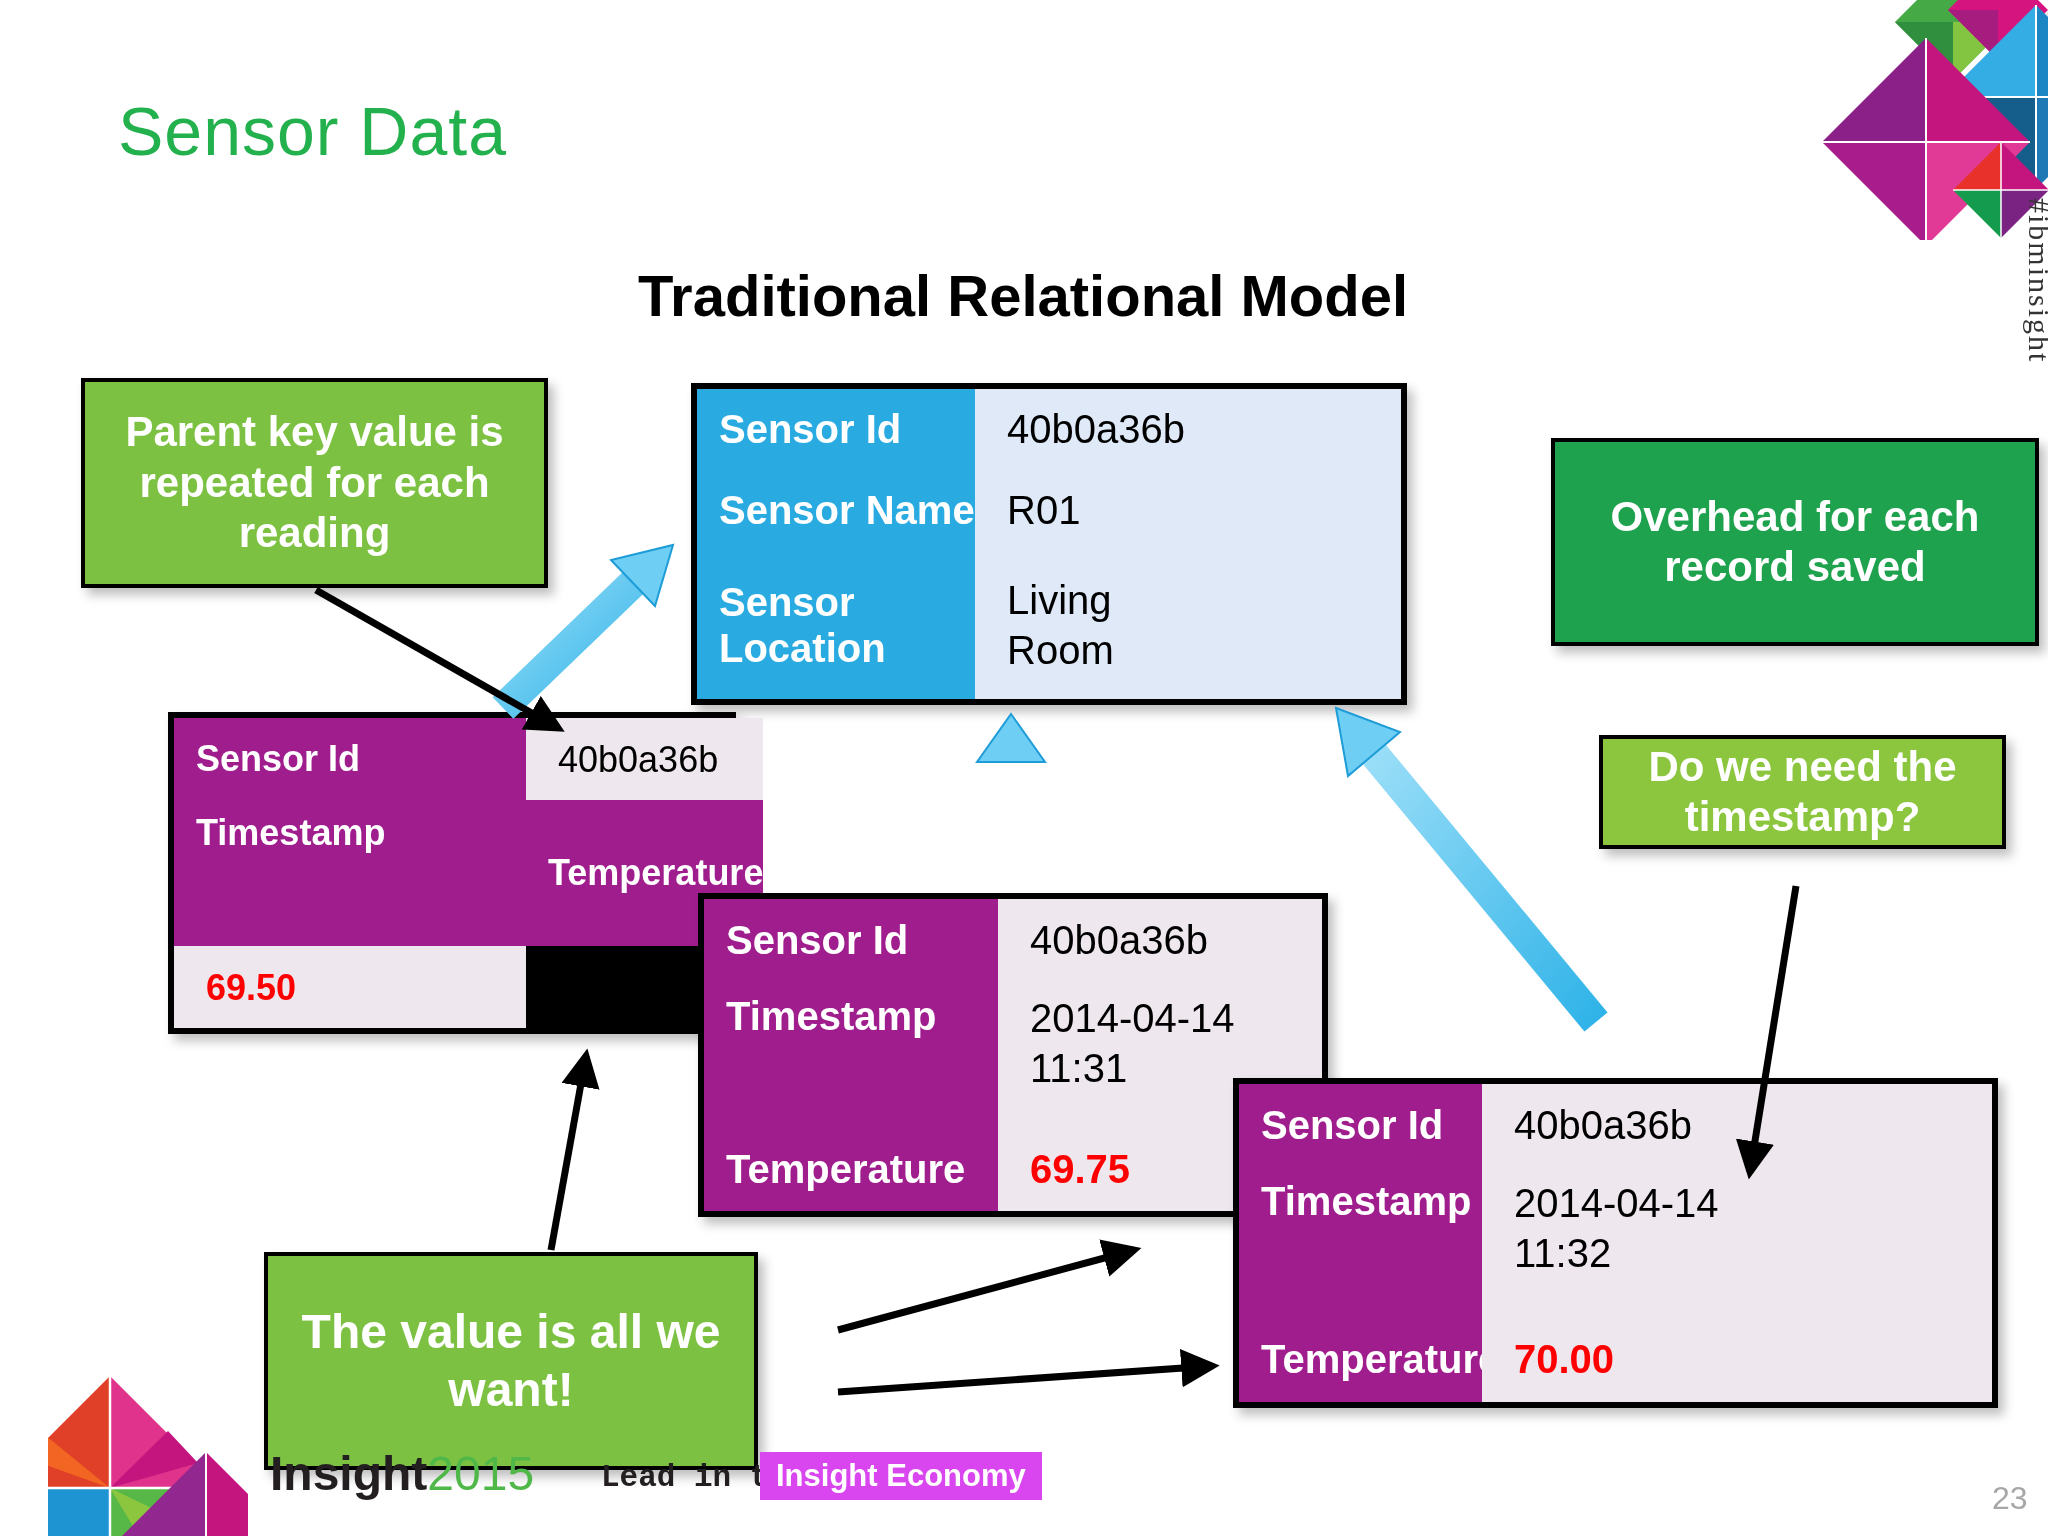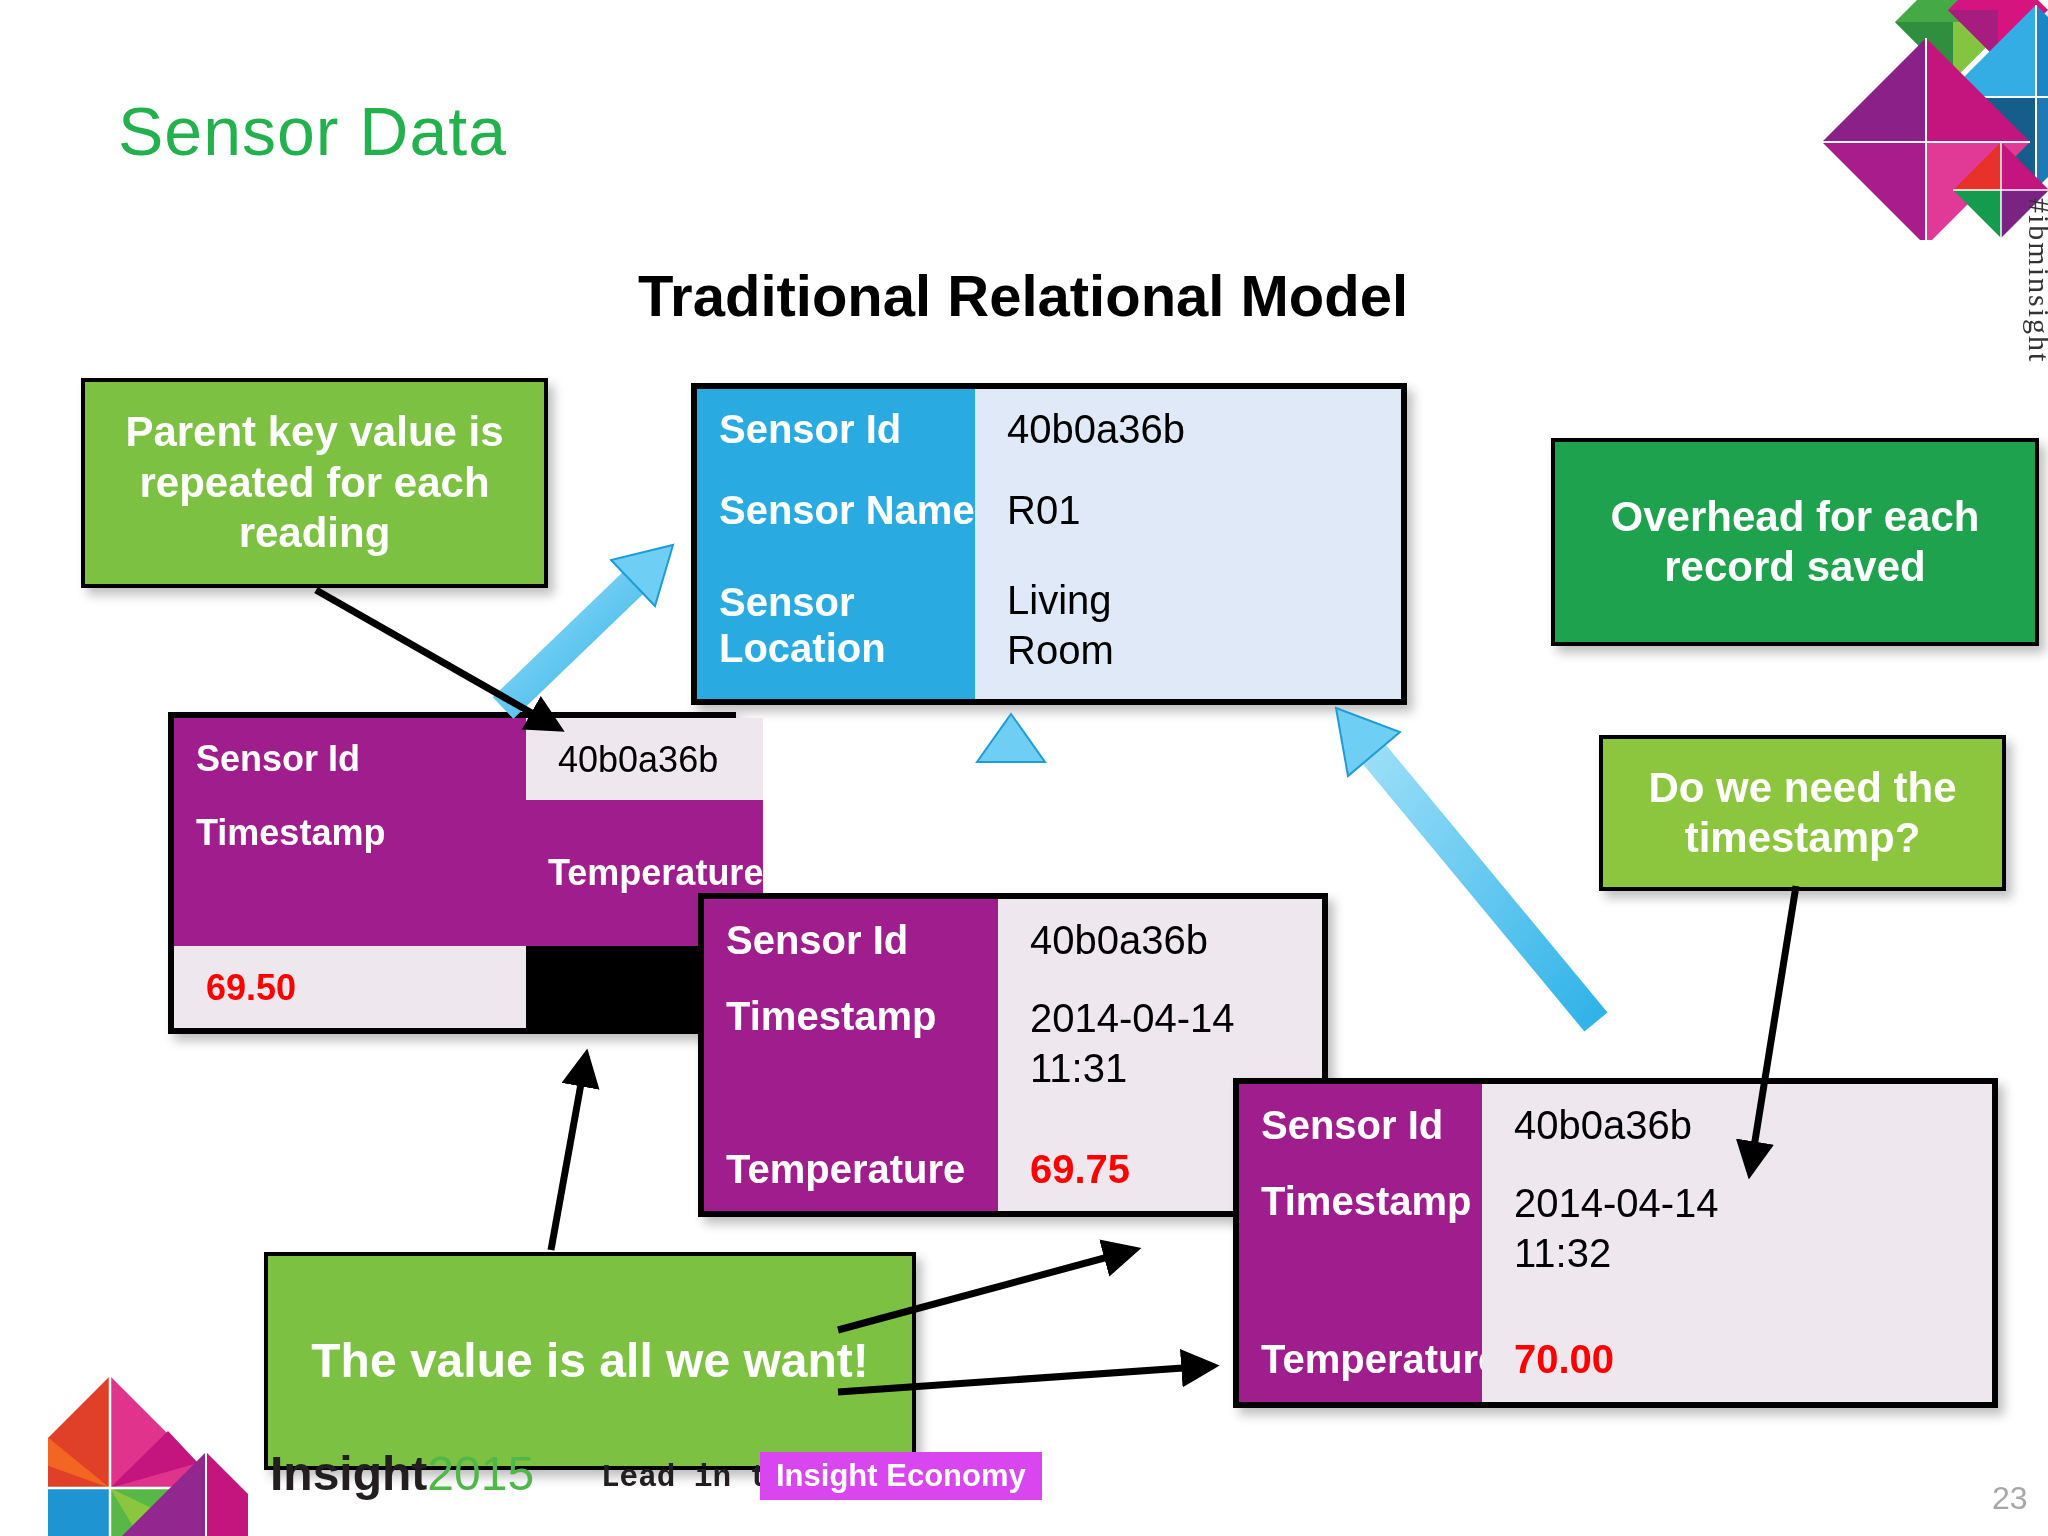--- a/index.html
+++ b/index.html
@@ -29,22 +29,22 @@
   #t2{left:650px;top:893px;width:618px;height:312px;grid-template-columns:294px 1fr;grid-template-rows:82px 1fr 84px;font-size:40px;}
   #t3{left:1185px;top:1078px;width:753px;height:318px;grid-template-columns:243px 1fr;grid-template-rows:82px 1fr 86px;font-size:40px;}
   .wrap2{max-width:180px;}
   .ts{max-width:230px;}
   #t1 .ts{max-width:200px;}
   
   .callout{position:absolute;display:flex;align-items:center;justify-content:center;text-align:center;
     color:#fff;font-weight:700;border:4px solid #000;line-height:1.2;box-shadow:6px 7px 10px rgba(0,0,0,0.25);padding:4px 12px;box-sizing:border-box;}
   #calloutParent{left:33px;top:378px;width:467px;height:210px;background:#7DC142;font-size:42px;}
   #calloutOverhead{left:1503px;top:438px;width:488px;height:208px;background:#1EA24D;font-size:42px;}
-  #calloutTimestamp{left:1551px;top:735px;width:407px;height:156px;background:#8CC63F;font-size:42px;}
-  #calloutValue{left:216px;top:1252px;width:652px;height:218px;background:#7DC142;font-size:48px;}
+  #calloutTimestamp{left:1551px;top:735px;width:407px;height:114px;background:#8CC63F;font-size:42px;}
+  #calloutValue{left:216px;top:1252px;width:494px;height:218px;background:#7DC142;font-size:48px;}
   
   #brand{position:absolute;left:222px;top:1446px;font-size:48px;}
   #brandName{font-weight:700;color:#231F20;}
   #brandYear{font-weight:400;color:#50B848;}
   #tagline{position:absolute;left:553px;top:1460px;font-size:31px;font-weight:700;color:#231F20;font-family:Liberation Mono, monospace;}
   #taglineBadge{position:absolute;left:712px;top:1452px;background:#d946ef;color:#fff;font-size:31px;font-weight:700;padding:6px 16px;}
   
   .overlay{position:absolute;left:0;top:0;pointer-events:none;}
 </style>
 </head>

